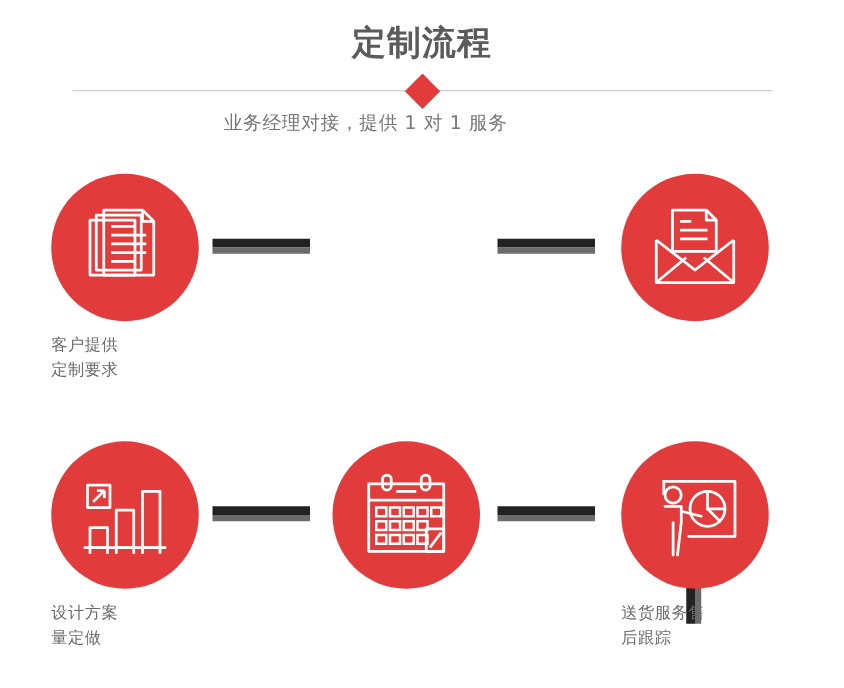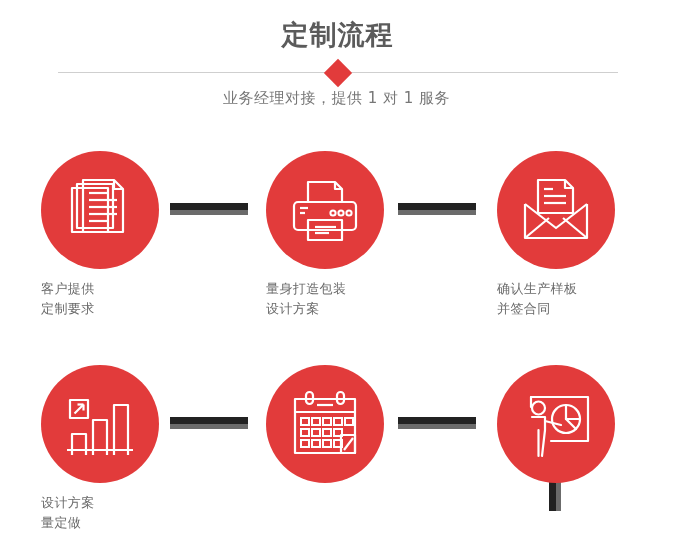--- a/index.html
+++ b/index.html
@@ -70,27 +70,26 @@
 
   .page-subtitle {
     position: absolute;
     top: 89px;
     left: 0;
     width: 585px;
     text-align: center;
     font-size: 15px;
     color: #777777;
     letter-spacing: 0.5px;
-    margin-left: 44px;
   }
 
   
   .flow {
     position: absolute;
-    top: 136px;
+    top: 124px;
     left: 0;
     width: 547px;
     height: 410px;
   }
 
   .row {
     position: absolute;
     left: 0;
     width: 675px;
     height: 200px;
@@ -228,45 +227,20 @@
         </div>
         <div class="step-label">客户提供
 定制要求</div>
       </div>
 
       <div class="conn-h r1-c1">
         <div class="bar"></div>
         <div class="shadow"></div>
       </div>
 
-      <div class="step step-col-1">
-        <div class="circle">
-          <svg width="72" height="72" viewBox="0 0 72 72">
-            <g fill="none" stroke="#ffffff" stroke-width="2.2" stroke-linejoin="round">
-              <path d="M19 8 h27 l7 7 v13 h-34 z"></path>
-              <path d="M46 8 v7 h7"></path>
-              <path d="M9 28 h54 a4 4 0 0 1 4 4 v20 a4 4 0 0 1 -4 4 h-54 a4 4 0 0 1 -4 -4 v-20 a4 4 0 0 1 4 -4 z"></path>
-              <path d="M19 46 h34 v20 h-34 z"></path>
-            </g>
-            <g stroke="#ffffff" stroke-width="2.2" stroke-linecap="butt">
-              <line x1="11" y1="34" x2="19" y2="34"></line>
-              <line x1="11" y1="39" x2="16" y2="39"></line>
-              <line x1="26" y1="53" x2="47" y2="53"></line>
-              <line x1="26" y1="59" x2="40" y2="59"></line>
-            </g>
-            <g fill="none" stroke="#ffffff" stroke-width="2">
-              <circle cx="44" cy="39" r="2.6"></circle>
-              <circle cx="52" cy="39" r="2.6"></circle>
-              <circle cx="60" cy="39" r="2.6"></circle>
-            </g>
-          </svg>
-        </div>
-        <div class="step-label">量身打造包装
-设计方案</div>
-      </div>
 
       <div class="conn-h r1-c2">
         <div class="bar"></div>
         <div class="shadow"></div>
       </div>
 
       <div class="step step-col-2">
         <div class="circle">
           <svg width="72" height="72" viewBox="0 0 72 72">
             <g fill="none" stroke="#ffffff" stroke-width="2.2" stroke-linejoin="round">
@@ -277,22 +251,20 @@
               <path d="M5 64 l24 -20"></path>
               <path d="M67 64 l-24 -20"></path>
             </g>
             <g stroke="#ffffff" stroke-width="2.2" stroke-linecap="butt">
               <line x1="24" y1="15" x2="33" y2="15"></line>
               <line x1="24" y1="22" x2="46" y2="22"></line>
               <line x1="24" y1="29" x2="46" y2="29"></line>
             </g>
           </svg>
         </div>
-        <div class="step-label">确认生产样板
-并签合同</div>
       </div>
     </div>
 
     <div class="conn-v">
       <div class="bar"></div>
       <div class="shadow"></div>
     </div>
 
     <div class="row row-2">
 
@@ -372,16 +344,18 @@
               <path d="M12 29 h13 v13 l-3 26"></path>
               <path d="M18.5 42 v26"></path>
               <path d="M25 33 l16 4"></path>
               <circle cx="46" cy="31" r="14"></circle>
               <path d="M46 31 v-14"></path>
               <path d="M46 31 h14"></path>
               <path d="M46 31 l10 10"></path>
             </g>
           </svg>
         </div>
+        <div class="step-label">送货服务售
+后跟踪</div>
       </div>
     </div>
   </div>
 </div>
 
 </body></html>

